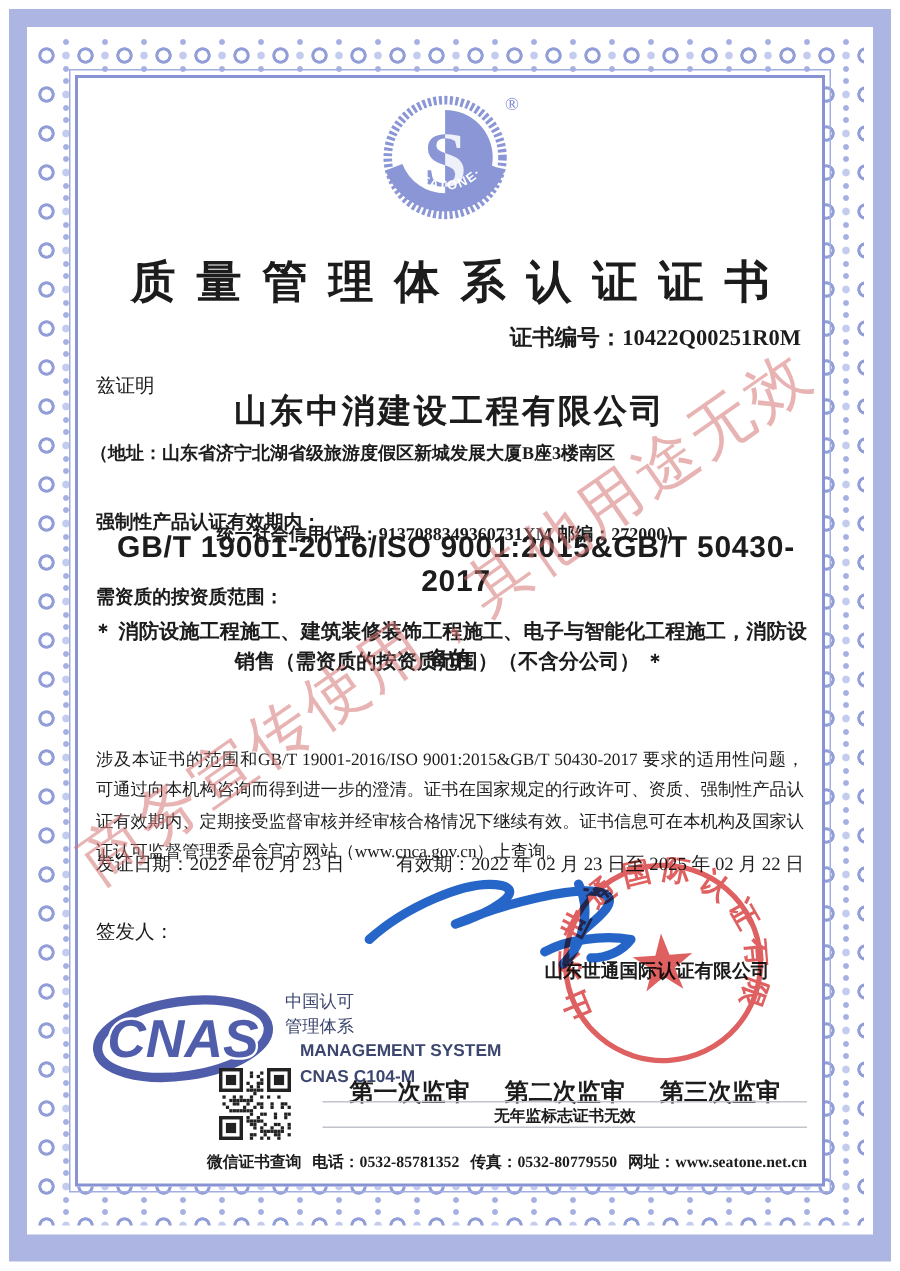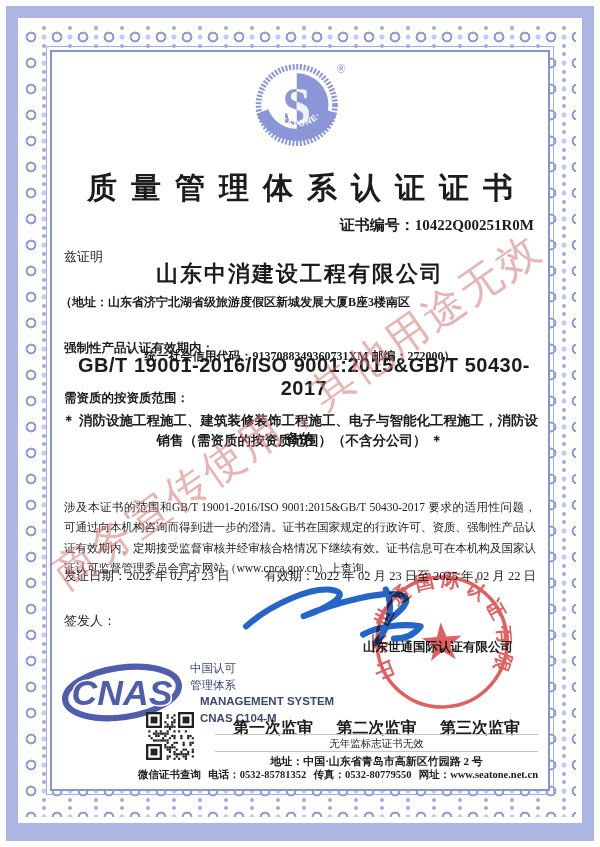--- a/index.html
+++ b/index.html
@@ -39,21 +39,21 @@
   .issuer{top:579px;left:268px;width:220px;text-align:center;font-size:12.5px;font-weight:bold;}
   .stamp{left:312px;top:512px;width:140px;height:140px;z-index:6;opacity:.9;mix-blend-mode:multiply;transform:rotate(-4deg);}
   .cnas{left:0;top:596px;width:124px;height:76px;}
   .cnastext{left:130px;top:600px;font-size:11.5px;line-height:1.45;color:#3c466e;
             font-family:"Liberation Sans","DejaVu Sans",sans-serif;}
   .cnastext .en{font-weight:bold;padding-left:10px;}
   .qr{left:86px;top:652px;width:48px;height:48px;}
   .audits{top:658px;left:155px;right:2px;display:flex;justify-content:space-between;
           padding:0 18px;font-size:16px;font-weight:bold;}
   .rule1{top:674px;left:155px;right:2px;border-top:1px solid #c2c4cc;height:0;}
-  .notice{top:677px;left:155px;right:2px;text-align:center;font-size:10.5px;font-weight:normal;}
+  .notice{top:677px;left:155px;right:2px;text-align:center;font-size:10.5px;font-weight:bold;}
   .rule2{top:691px;left:155px;right:2px;border-top:1px solid #c2c4cc;height:0;}
   .orgaddr{top:694px;left:155px;right:2px;text-align:center;font-size:11px;font-weight:bold;}
   .contacts{top:708px;left:78px;right:2px;display:flex;justify-content:space-between;
             font-size:10.5px;font-weight:bold;white-space:nowrap;}
   .watermark{top:486px;left:14px;font-size:42px;letter-spacing:3px;white-space:nowrap;
              color:rgba(214,118,116,.55);transform:rotate(-35deg);transform-origin:0 100%;z-index:5;pointer-events:none;}
   .s-glyph{font-family:"Liberation Serif","DejaVu Serif",serif;font-weight:bold;}
 </style>
 </head>
 <body>
@@ -262,21 +262,20 @@
           </svg>
 
           <div class="audits">
             <span>第一次监审</span>
             <span>第二次监审</span>
             <span>第三次监审</span>
           </div>
           <div class="rule1"></div>
           <div class="notice">无年监标志证书无效</div>
           <div class="rule2"></div>
-          <div class="orgaddr">地址：中国·山东省青岛市高新区竹园路 2 号</div>
 
           <div class="contacts">
             <span>微信证书查询</span>
             <span>电话：0532-85781352</span>
             <span>传真：0532-80779550</span>
             <span>网址：www.seatone.net.cn</span>
           </div>
 
         </div>
       </div>

